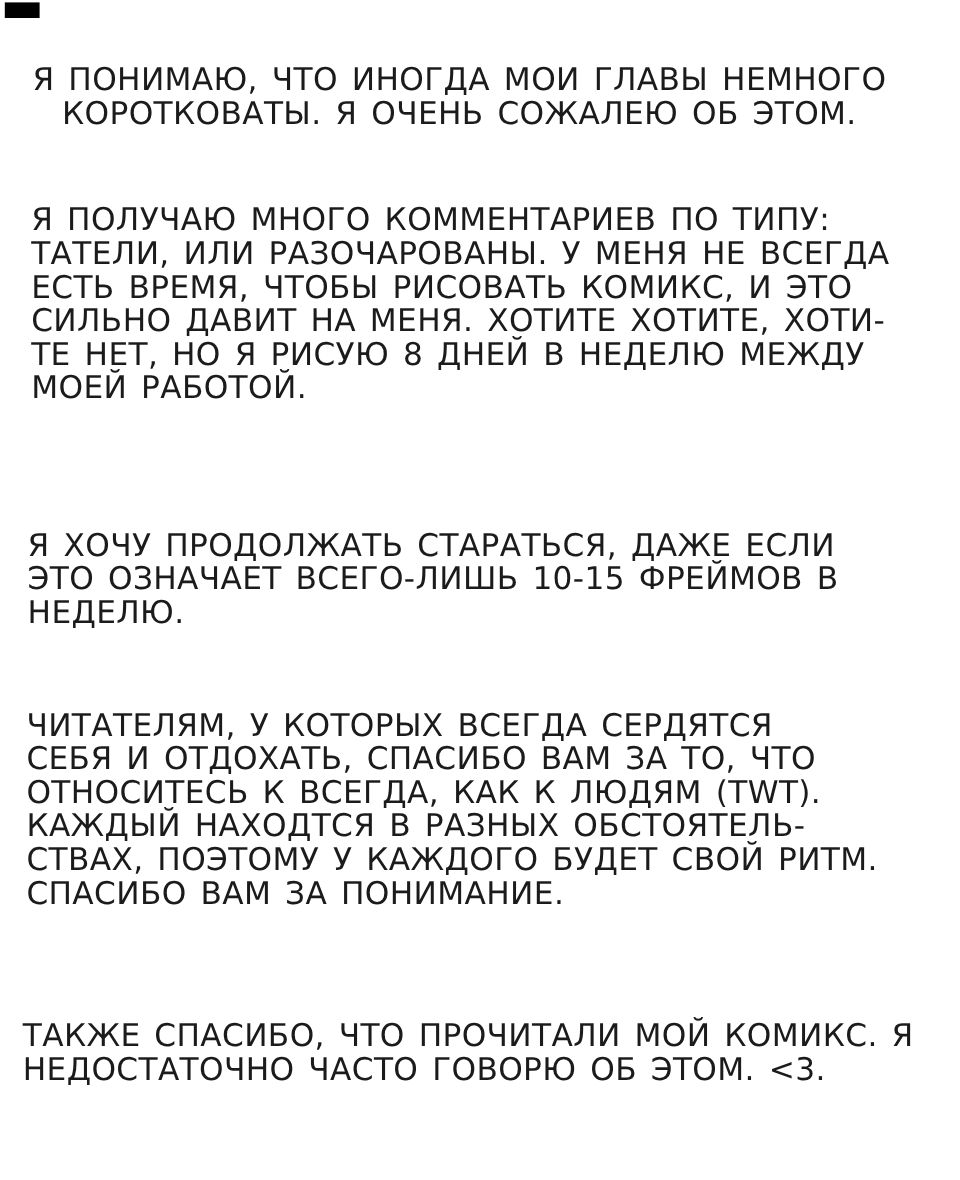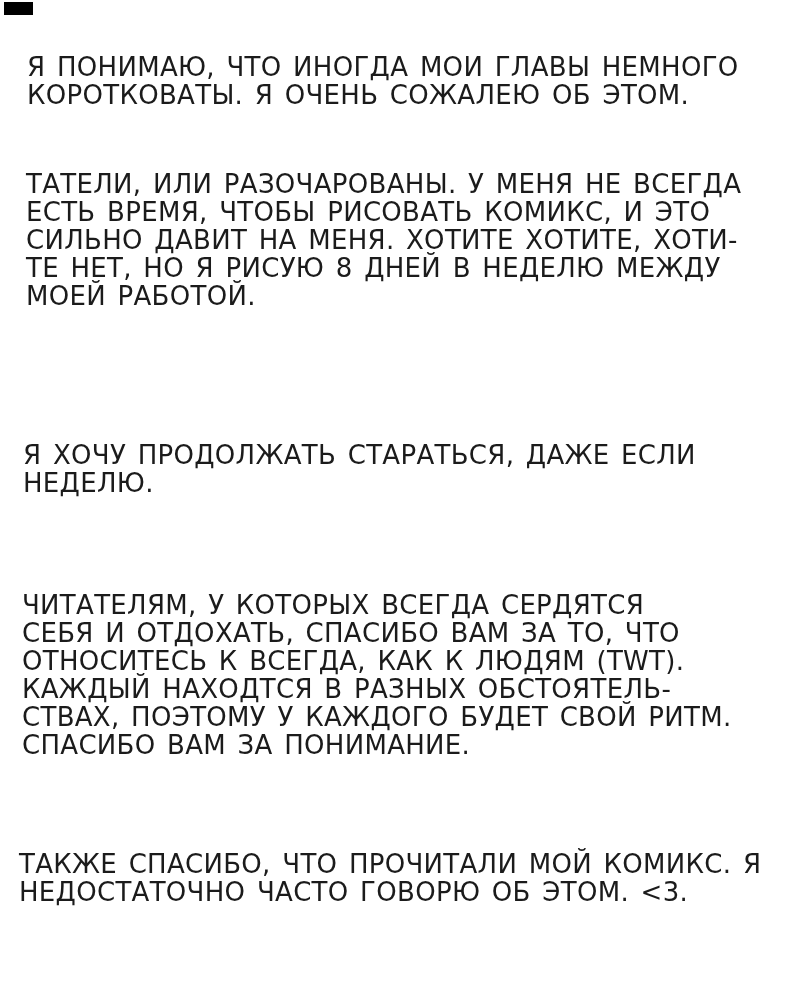--- a/index.html
+++ b/index.html
@@ -38,48 +38,50 @@
   }
   .line {
     font-size: 26px;
     line-height: 28px;
     letter-spacing: 0.3px;
     word-spacing: 3px;
     white-space: nowrap;
     font-weight: normal;
   }
   
-  .p1 { top: 53px;  left: 27px; }
+  .p1 { top: 53px;  left: 27px; text-align: center; }
   .p2 { top: 170px; left: 26px; }
   .p3 { top: 441px; left: 23px; }
   .p4 { top: 591px; left: 22px; }
   .p5 { top: 850px; left: 19px; }
 </style>
 </head>
 <body>
 
 <div class="page">
 
   <div class="corner-mark"></div>
 
   <section class="para p1">
     <div class="line">Я ПОНИМАЮ, ЧТО ИНОГДА МОИ ГЛАВЫ НЕМНОГО</div>
     <div class="line">КОРОТКОВАТЫ. Я ОЧЕНЬ СОЖАЛЕЮ ОБ ЭТОМ.</div>
   </section>
 
   <section class="para p2">
+    <div class="line">Я ПОЛУЧАЮ МНОГО КОММЕНТАРИЕВ ПО ТИПУ:</div>
     <div class="line">ТАТЕЛИ, ИЛИ РАЗОЧАРОВАНЫ. У МЕНЯ НЕ ВСЕГДА</div>
     <div class="line">ЕСТЬ ВРЕМЯ, ЧТОБЫ РИСОВАТЬ КОМИКС, И ЭТО</div>
     <div class="line">СИЛЬНО ДАВИТ НА МЕНЯ. ХОТИТЕ ХОТИТЕ, ХОТИ-</div>
     <div class="line">ТЕ НЕТ, НО Я РИСУЮ 8 ДНЕЙ В НЕДЕЛЮ МЕЖДУ</div>
     <div class="line">МОЕЙ РАБОТОЙ.</div>
   </section>
 
   <section class="para p3">
     <div class="line">Я ХОЧУ ПРОДОЛЖАТЬ СТАРАТЬСЯ, ДАЖЕ ЕСЛИ</div>
+    <div class="line">ЭТО ОЗНАЧАЕТ ВСЕГО-ЛИШЬ 10-15 ФРЕЙМОВ В</div>
     <div class="line">НЕДЕЛЮ.</div>
   </section>
 
   <section class="para p4">
     <div class="line">ЧИТАТЕЛЯМ, У КОТОРЫХ ВСЕГДА СЕРДЯТСЯ</div>
     <div class="line">СЕБЯ И ОТДОХАТЬ, СПАСИБО ВАМ ЗА ТО, ЧТО</div>
     <div class="line">ОТНОСИТЕСЬ К ВСЕГДА, КАК К ЛЮДЯМ (TWT).</div>
     <div class="line">КАЖДЫЙ НАХОДТСЯ В РАЗНЫХ ОБСТОЯТЕЛЬ-</div>
     <div class="line">СТВАХ, ПОЭТОМУ У КАЖДОГО БУДЕТ СВОЙ РИТМ.</div>
     <div class="line">СПАСИБО ВАМ ЗА ПОНИМАНИЕ.</div>

